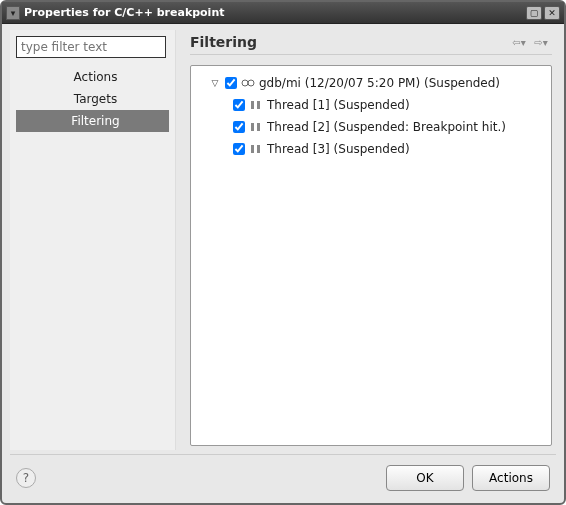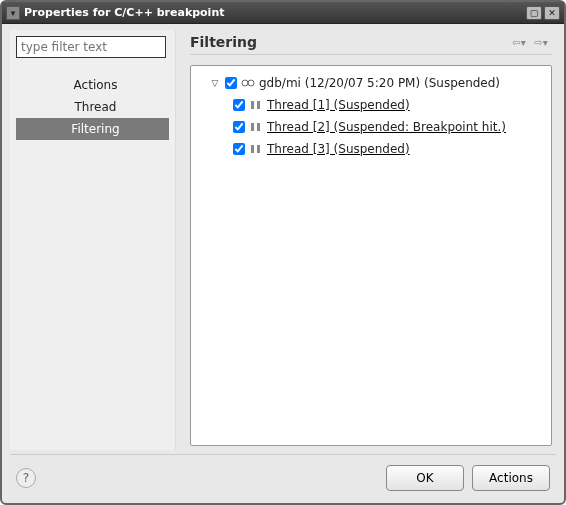--- a/index.html
+++ b/index.html
@@ -50,21 +50,21 @@
   }
   .filter-input {
     width: 150px;
     height: 22px;
     border: 1px solid #333;
     font-size: 12px;
     padding: 2px 4px;
     color: #888;
     background: #fff;
     outline: none;
-    margin-bottom: 16px;
+    margin-bottom: 8px;
   }
   .nav-list { display:flex; flex-direction:column; }
   .nav-item {
     font-size: 12px;
     padding: 4px 8px 4px 14px;
     cursor: pointer;
     color: #222;
     text-align: center;
   }
   .nav-item.selected {
@@ -111,21 +111,21 @@
     display:flex; align-items:center;
     height: 22px;
     gap: 4px;
     white-space: nowrap;
   }
   .tw { width: 12px; height:12px; display:flex;align-items:center;justify-content:center;font-size:9px;color:#444;cursor:pointer;}
   .cb { width:12px;height:12px; cursor:pointer;}
   .tree-icon { width:14px;height:14px; display:flex;align-items:center;justify-content:center;font-size:10px;color:#666;}
   .tree-label { color:#222;text-align:right; }
   .indent1 { padding-left: 14px; }
-  .indent2 { padding-left: 38px; text-decoration: underline; }
+  .indent2 { padding-left: 38px; }
   .footer {
     display:flex; align-items:center;
     padding: 10px 6px 10px 6px;
     border-top: 1px solid #ccc;
   }
   .help-btn {
     width: 20px; height: 20px;
     border: 1px solid #aaa;
     border-radius: 50%;
     display:flex;align-items:center;justify-content:center;
@@ -158,21 +158,21 @@
     <span class="ctl">✕</span>
   </div>
 
   <div class="body">
     <div class="main">
 
       <div class="sidebar">
         <input class="filter-input" type="text" placeholder="type filter text" style="">
         <div class="nav-list">
           <div class="nav-item">Actions</div>
-          <div class="nav-item">Thread</div>
+          <div class="nav-item">Targets</div>
           <div class="nav-item selected">Filtering</div>
         </div>
       </div>
 
       <div class="content">
         <div class="content-header">
           <span class="content-title">Filtering</span>
           <span class="arrow-btn">
             <span>⇦</span>▾
           </span>

